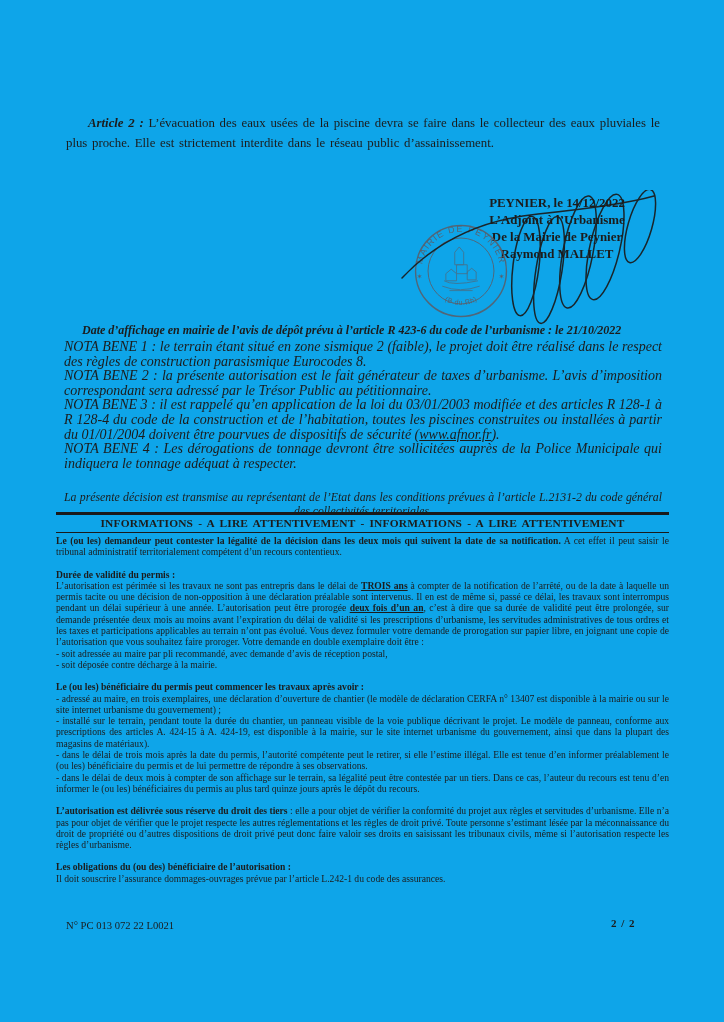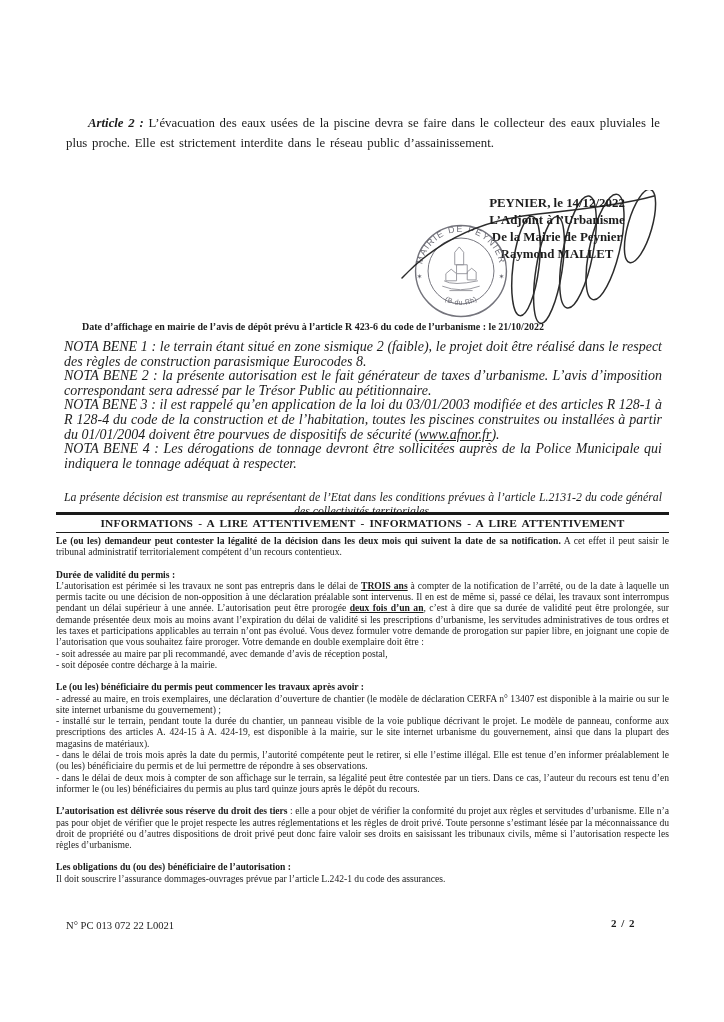--- a/index.html
+++ b/index.html
@@ -1,40 +1,40 @@
 <!DOCTYPE html>
 <html lang="fr"><head>
 <meta charset="utf-8">
 <style>
   html,body{margin:0;padding:0;background:#e8e8e8;}
   #page{
     position:relative;
     width:724px;height:1022px;
     margin:0 auto;
-    background:#ffffff;
+    background:#0ea5e9;
     font-family:"Liberation Serif","DejaVu Serif",serif;
     color:#1c1c1c;
     overflow:hidden;
   }
   .para{position:absolute;text-align:justify;}
   .art{left:66px;width:594px;font-size:12.8px;line-height:1.6;text-indent:22px;word-spacing:1.5px;}
   .art .lbl{font-weight:bold;font-style:italic;}
   #article2{top:100px;}
   #article3{top:149px;}
 
   #sig-text{
     position:absolute;top:195px;left:458px;width:198px;
     text-align:center;font-weight:bold;font-size:12.9px;line-height:17px;
   }
   #stamp{position:absolute;left:412px;top:222px;}
   #sig-ink{position:absolute;left:398px;top:190px;}
 
   #affichage{
     position:absolute;top:311px;left:82px;width:566px;
-    font-weight:bold;font-size:10px;line-height:1.25;
+    font-weight:bold;font-style:italic;font-size:12px;line-height:1.25;
   }
   #nota{
     position:absolute;top:340px;left:64px;width:598px;
     font-style:italic;font-size:14px;line-height:14.6px;text-align:justify;
   }
   #nota p{margin:0;}
   #nota .lnk{text-decoration:underline;}
   #transmission{
     position:absolute;top:478px;left:64px;width:598px;
     font-style:italic;font-size:11.8px;line-height:14.6px;

